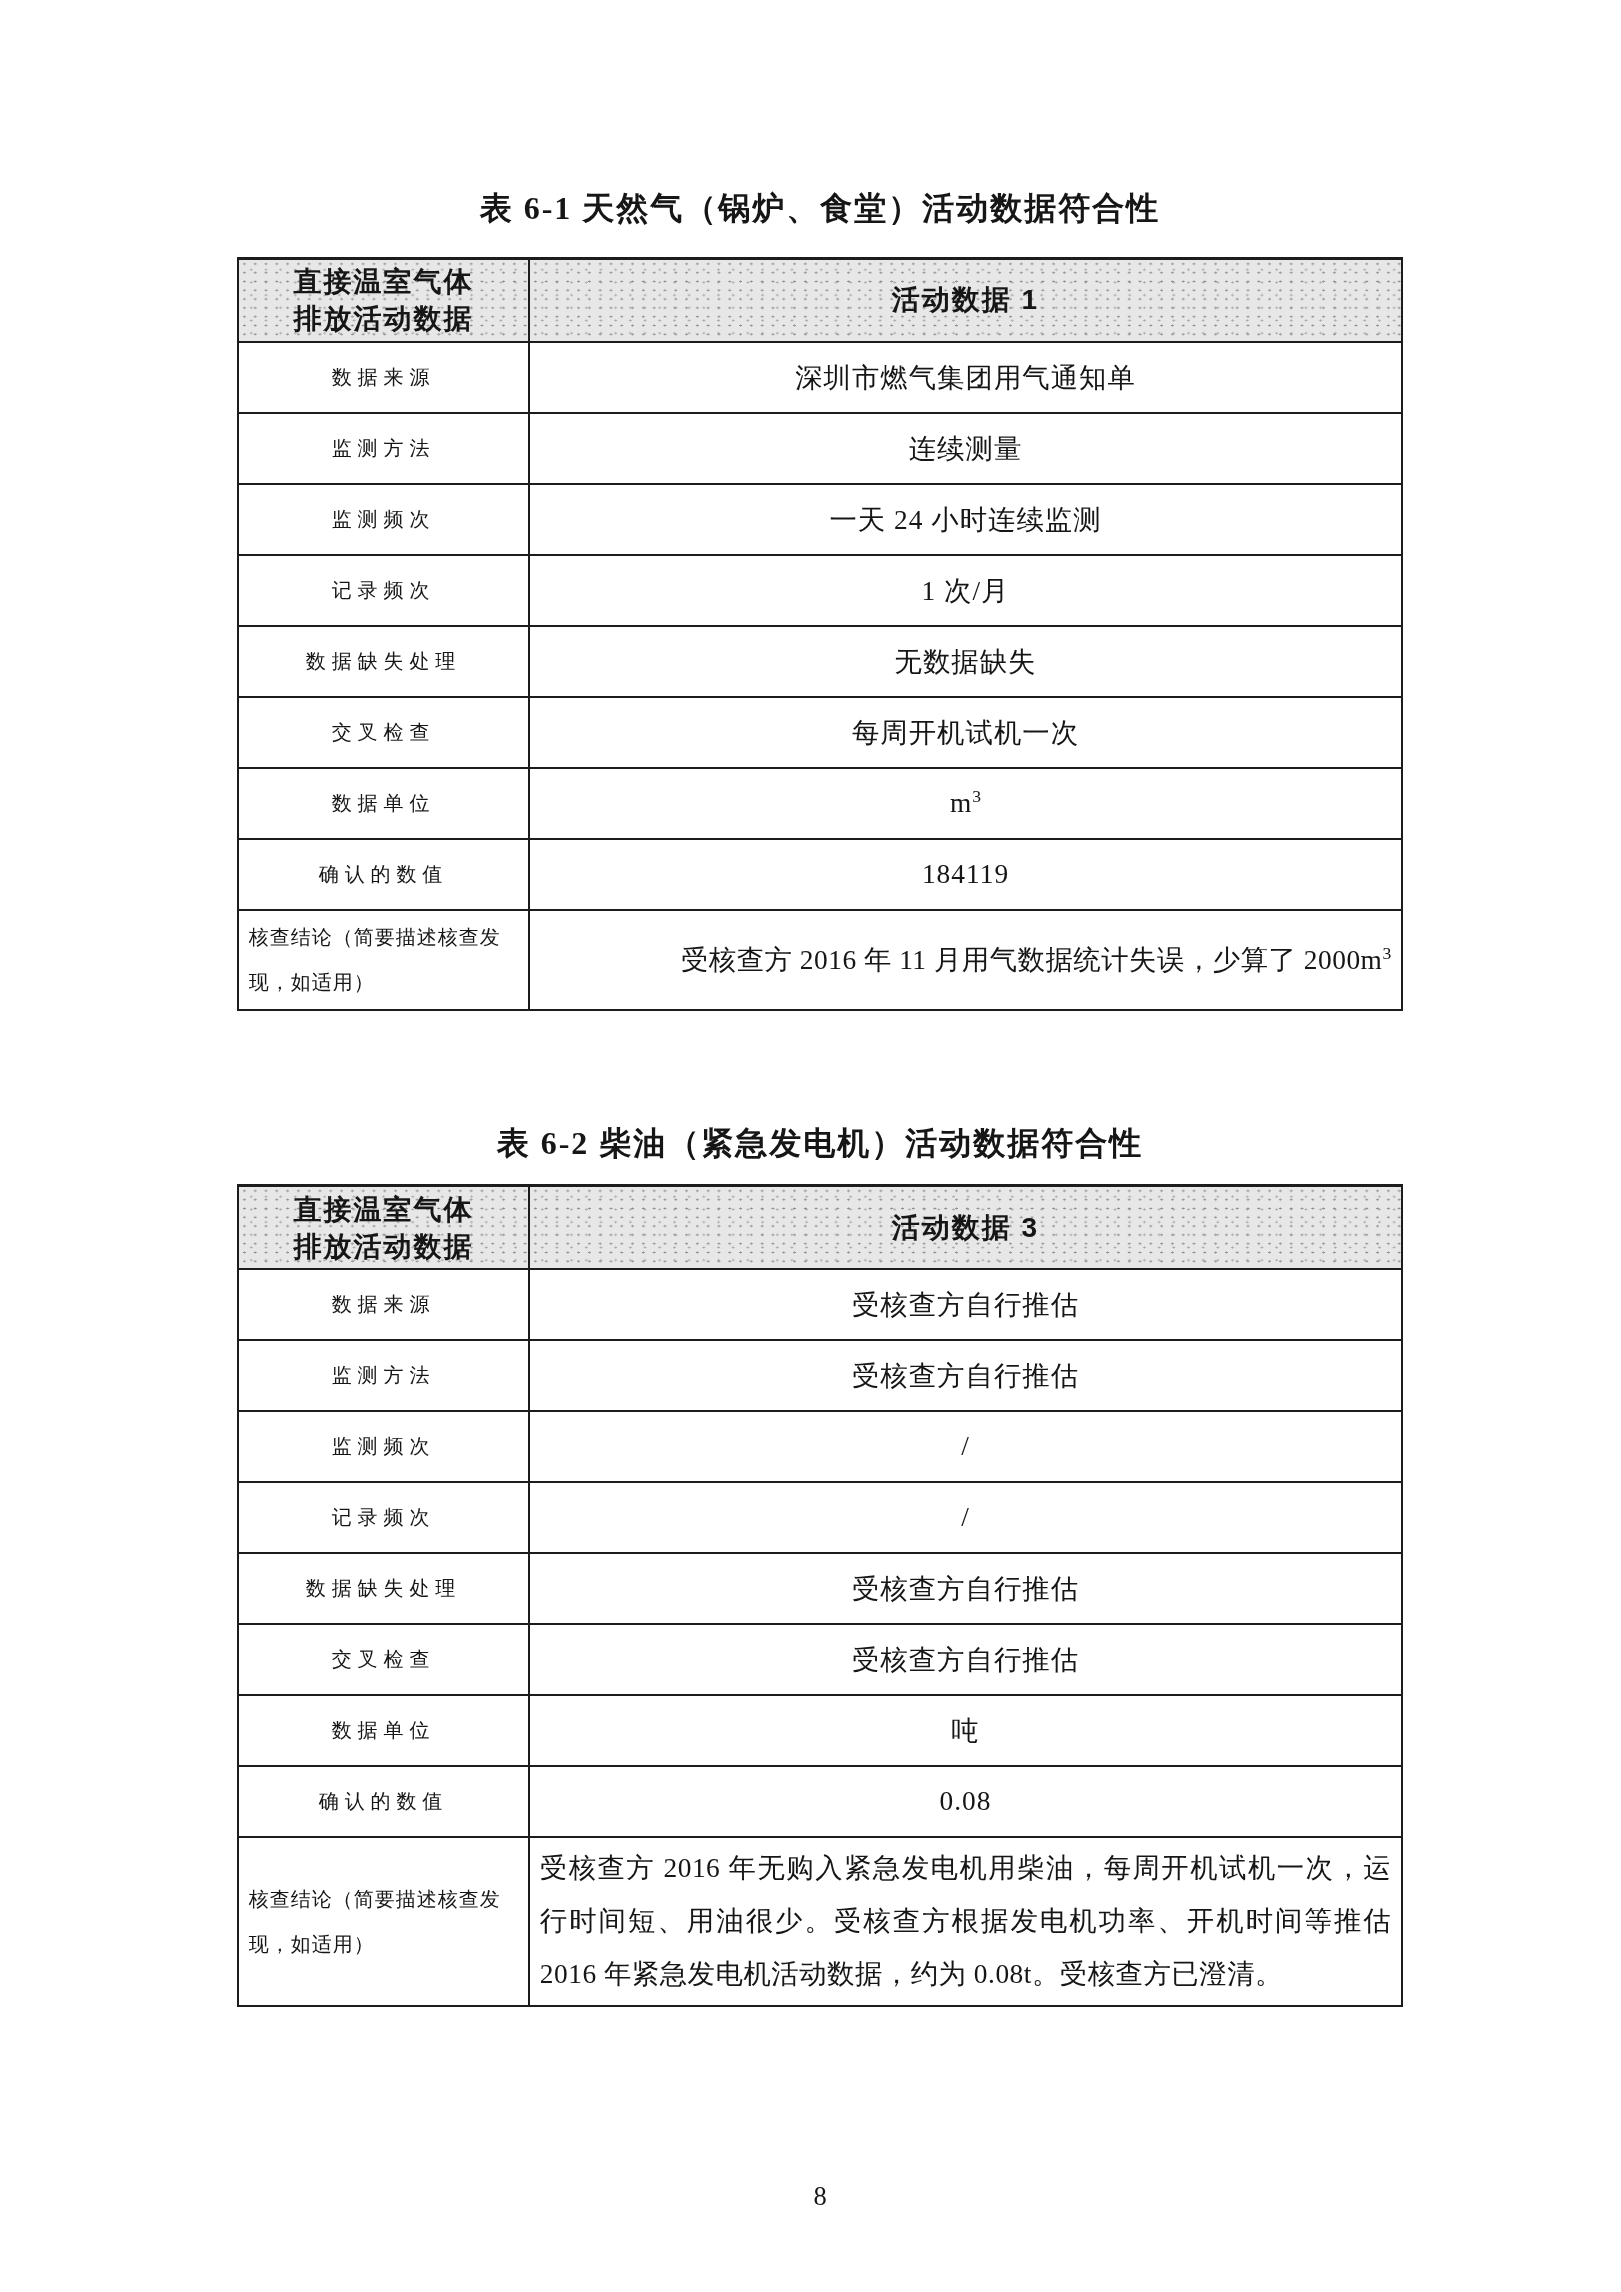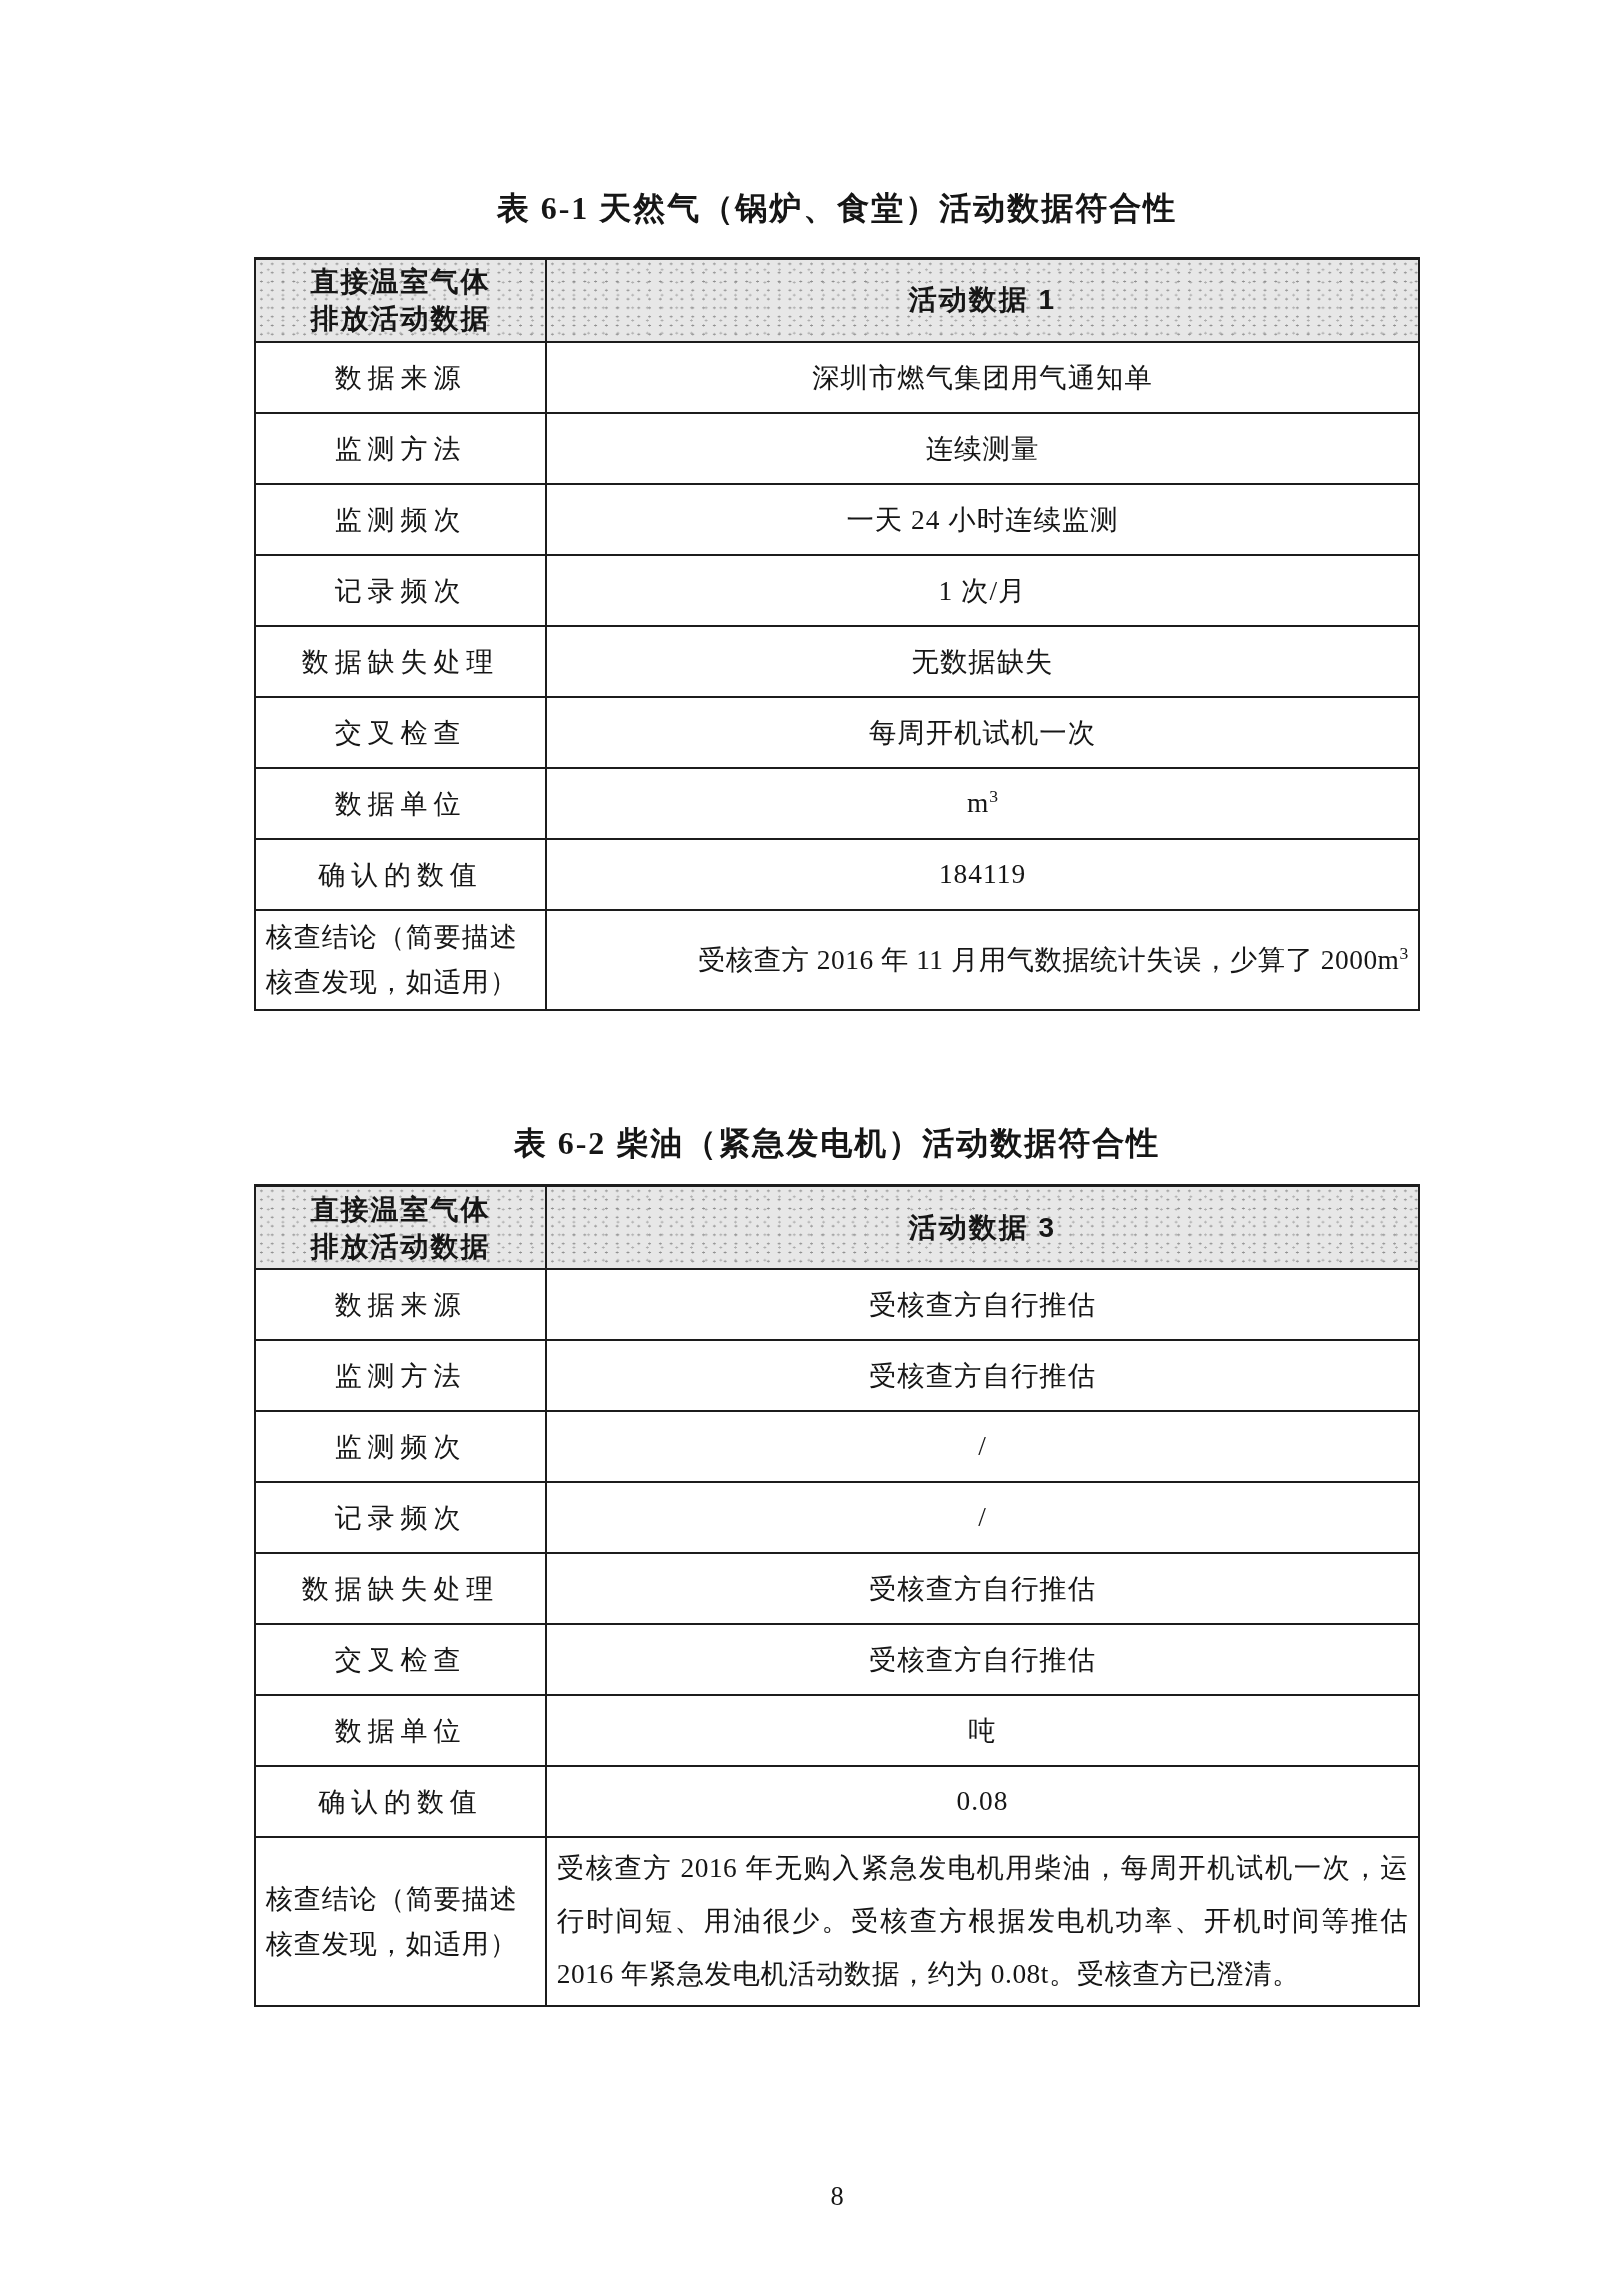--- a/index.html
+++ b/index.html
@@ -11,21 +11,21 @@
   }
   .sheet {
     position: relative;
     width: 1621px;
     height: 2293px;
     background: #ffffff;
     overflow: hidden;
   }
   .content {
     position: absolute;
-    left: 254px;
+    left: 237px;
     top: 0;
     width: 1166px;
   }
   .table-title {
     margin: 0;
     text-align: center;
     font-size: 32px;
     line-height: 45px;
     font-weight: bold;
     letter-spacing: 2px;
@@ -64,21 +64,21 @@
     background-image:
       radial-gradient(#8f8f8f 1px, transparent 1.4px),
       radial-gradient(#adadad 1px, transparent 1.4px);
     background-size: 10.8px 8.8px, 14.7px 12.7px;
     background-position: 0 0, 4.9px 3.9px;
   }
   .hdr-label-line { display: block; line-height: 37px; }
 
   .label-cell {
     text-align: center;
-    font-size: 27px;
+    font-size: 20px;
     letter-spacing: 5.9px;
     border-radius: 22px;
   }
   .value-cell {
     text-align: center;
     font-size: 27.4px;
     letter-spacing: 1px;
   }
   .value-cell sup {
     font-size: 17.6px;

